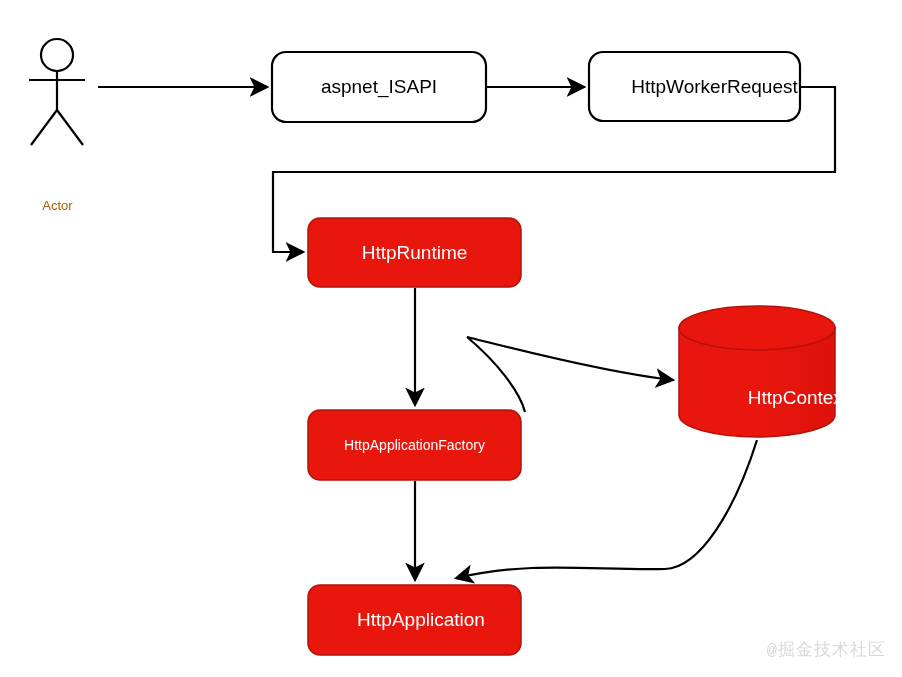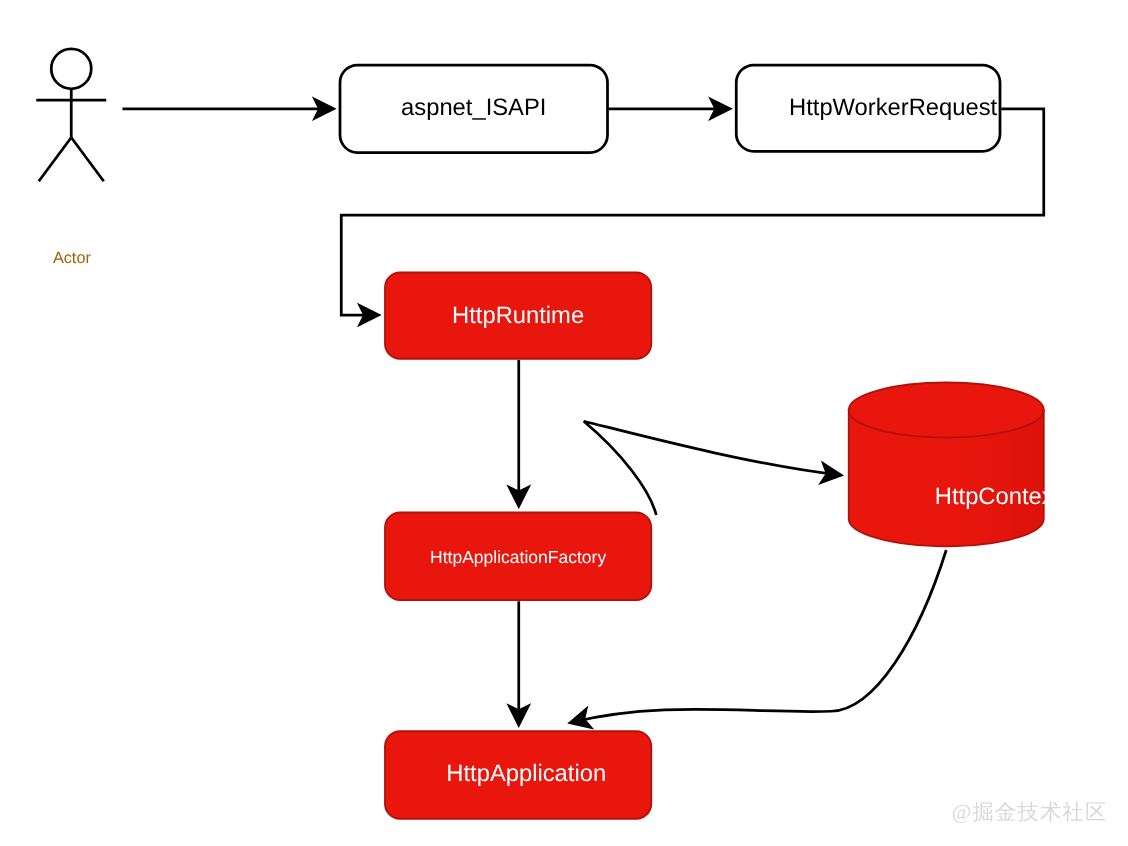--- a/index.html
+++ b/index.html
@@ -47,21 +47,21 @@
     font-size: 13px;
     margin-top: 40px;
   }
   .watermark {
     position: absolute;
     right: 16px;
     bottom: 16px;
     color: #d8d8d8;
     font-size: 17px;
     letter-spacing: 1px;
-    font-family: Liberation Serif, serif;
+    font-family: Liberation Mono, monospace;
     user-select: none;
   }
   .faint-artifact {
     position: absolute;
     color: #f2f2f2;
     font-size: 9px;
     letter-spacing: 3px;
     font-family: "DejaVu Sans", sans-serif;
     user-select: none;
   }

